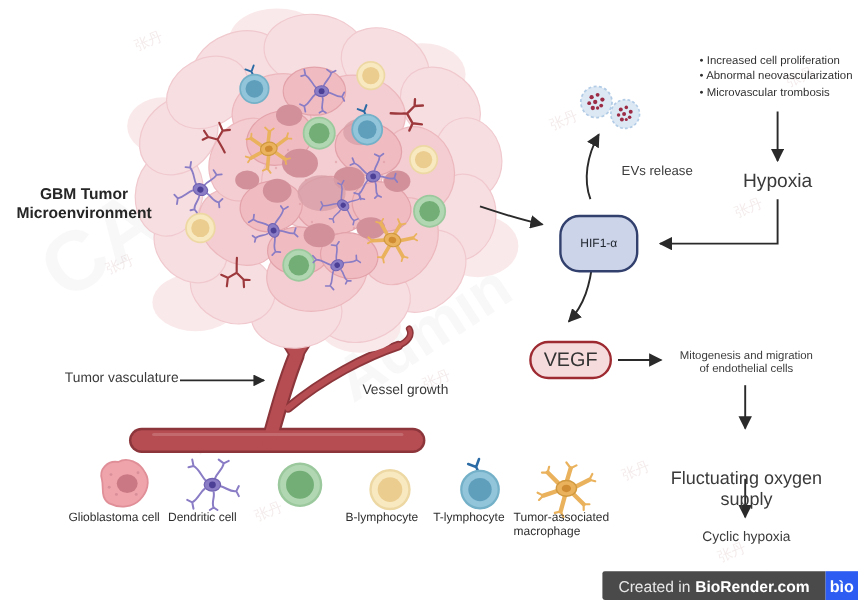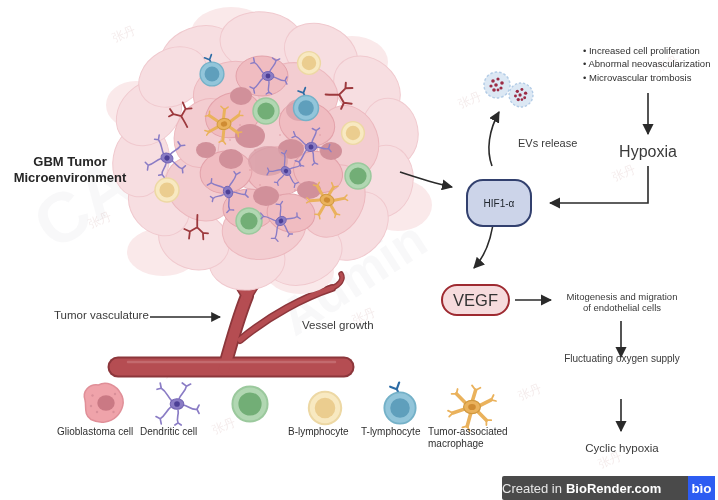--- a/index.html
+++ b/index.html
@@ -23,21 +23,21 @@
   .pill-hif{left:466px;top:179px;width:66px;height:48px;background:#ccd4e9;
             border:2.5px solid #32406e;font-size:10px;color:#20262e;}
   .pill-vegf{left:441px;top:284px;width:69px;height:32px;background:#f6dbdd;
              border:2.5px solid #9e2a31;font-size:16.5px;color:#333333;}
   
   .legend-label{position:absolute;top:426px;font-size:10px;color:#2f2f2f;
                 text-align:left;line-height:1.15;}
   
   .footer-bar{position:absolute;left:502px;top:476px;width:186px;height:24px;
               background:#4a4a4a;border-radius:2px 0 0 2px;display:flex;
-              align-items:center;color:#ffffff;font-size:13px;
+              align-items:center;justify-content:center;color:#ffffff;font-size:13px;
               cursor:pointer;}
   .footer-bar .prefix{color:#e8e8e8;margin-right:4px;}
   .footer-bar .brand{font-weight:bold;}
   .footer-logo{position:absolute;left:688px;top:476px;width:27px;height:24px;
                background:#2d5cf2;display:flex;align-items:center;justify-content:center;
                color:#ffffff;font-weight:bold;font-size:13.5px;cursor:pointer;}
 </style>
 </head>
 <body>
 
@@ -309,21 +309,21 @@
   <div class="pill pill-hif">
     <span>HIF1-α</span>
   </div>
 
   <div class="pill pill-vegf">
     <span>VEGF</span>
   </div>
 
   <div class="label center" style="left:562px;top:291px;width:120px;font-size:9.5px;">Mitogenesis and migration of endothelial cells</div>
 
-  <div class="label center" style="left:557px;top:353px;width:130px;font-size:10px;">Fluctuating oxygen supply</div>
+  <div class="label center" style="left:557px;top:390px;width:130px;font-size:15px;">Fluctuating oxygen supply</div>
 
   <div class="label center" style="left:577px;top:442px;width:90px;font-size:11.5px;">Cyclic hypoxia</div>
 
   <div class="label" style="left:30px;top:309px;font-size:11.5px;margin-left:24px;">Tumor vasculature</div>
 
   <div class="label" style="left:302px;top:319px;font-size:11.5px;">Vessel growth</div>
 
   <div class="legend-label" style="left:57px;width:92px;">Glioblastoma cell</div>
   <div class="legend-label" style="left:140px;width:74px;">Dendritic cell</div>
   <div class="legend-label" style="left:288px;width:74px;">B-lymphocyte</div>

